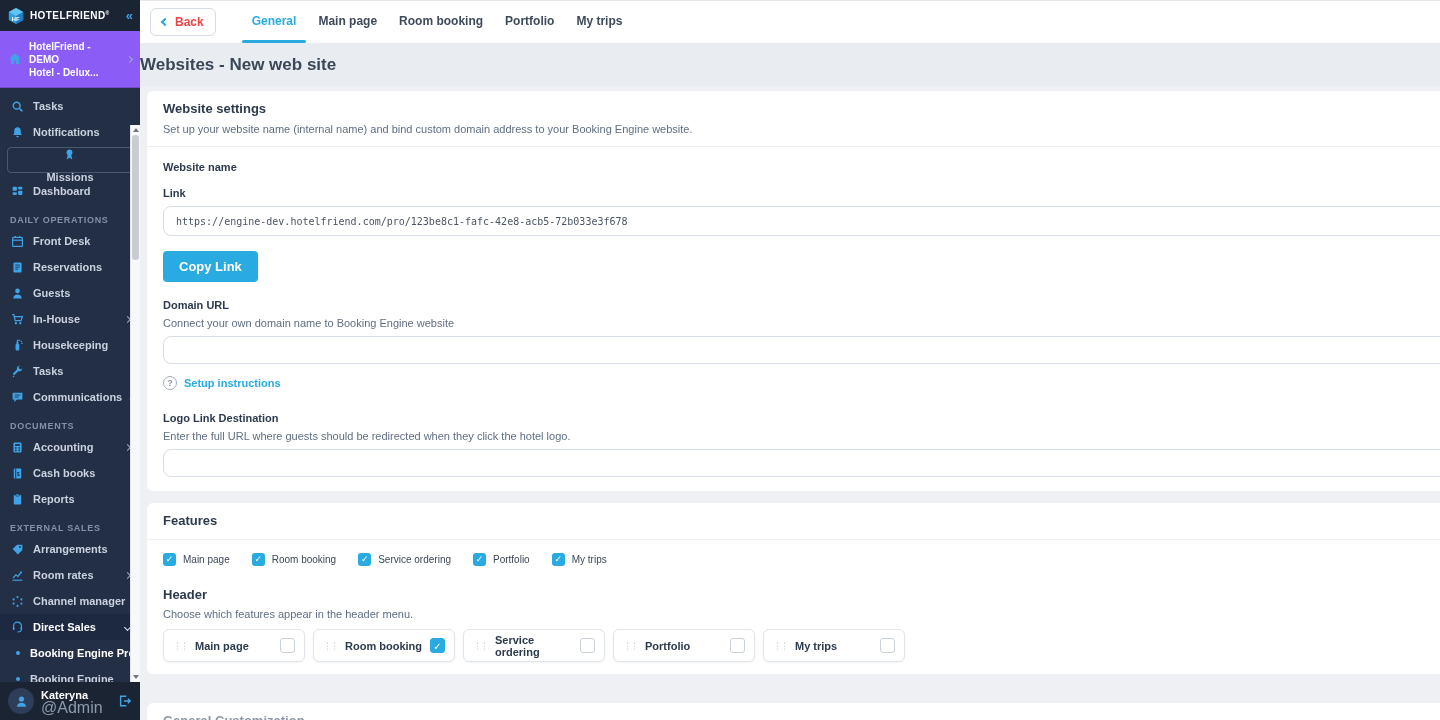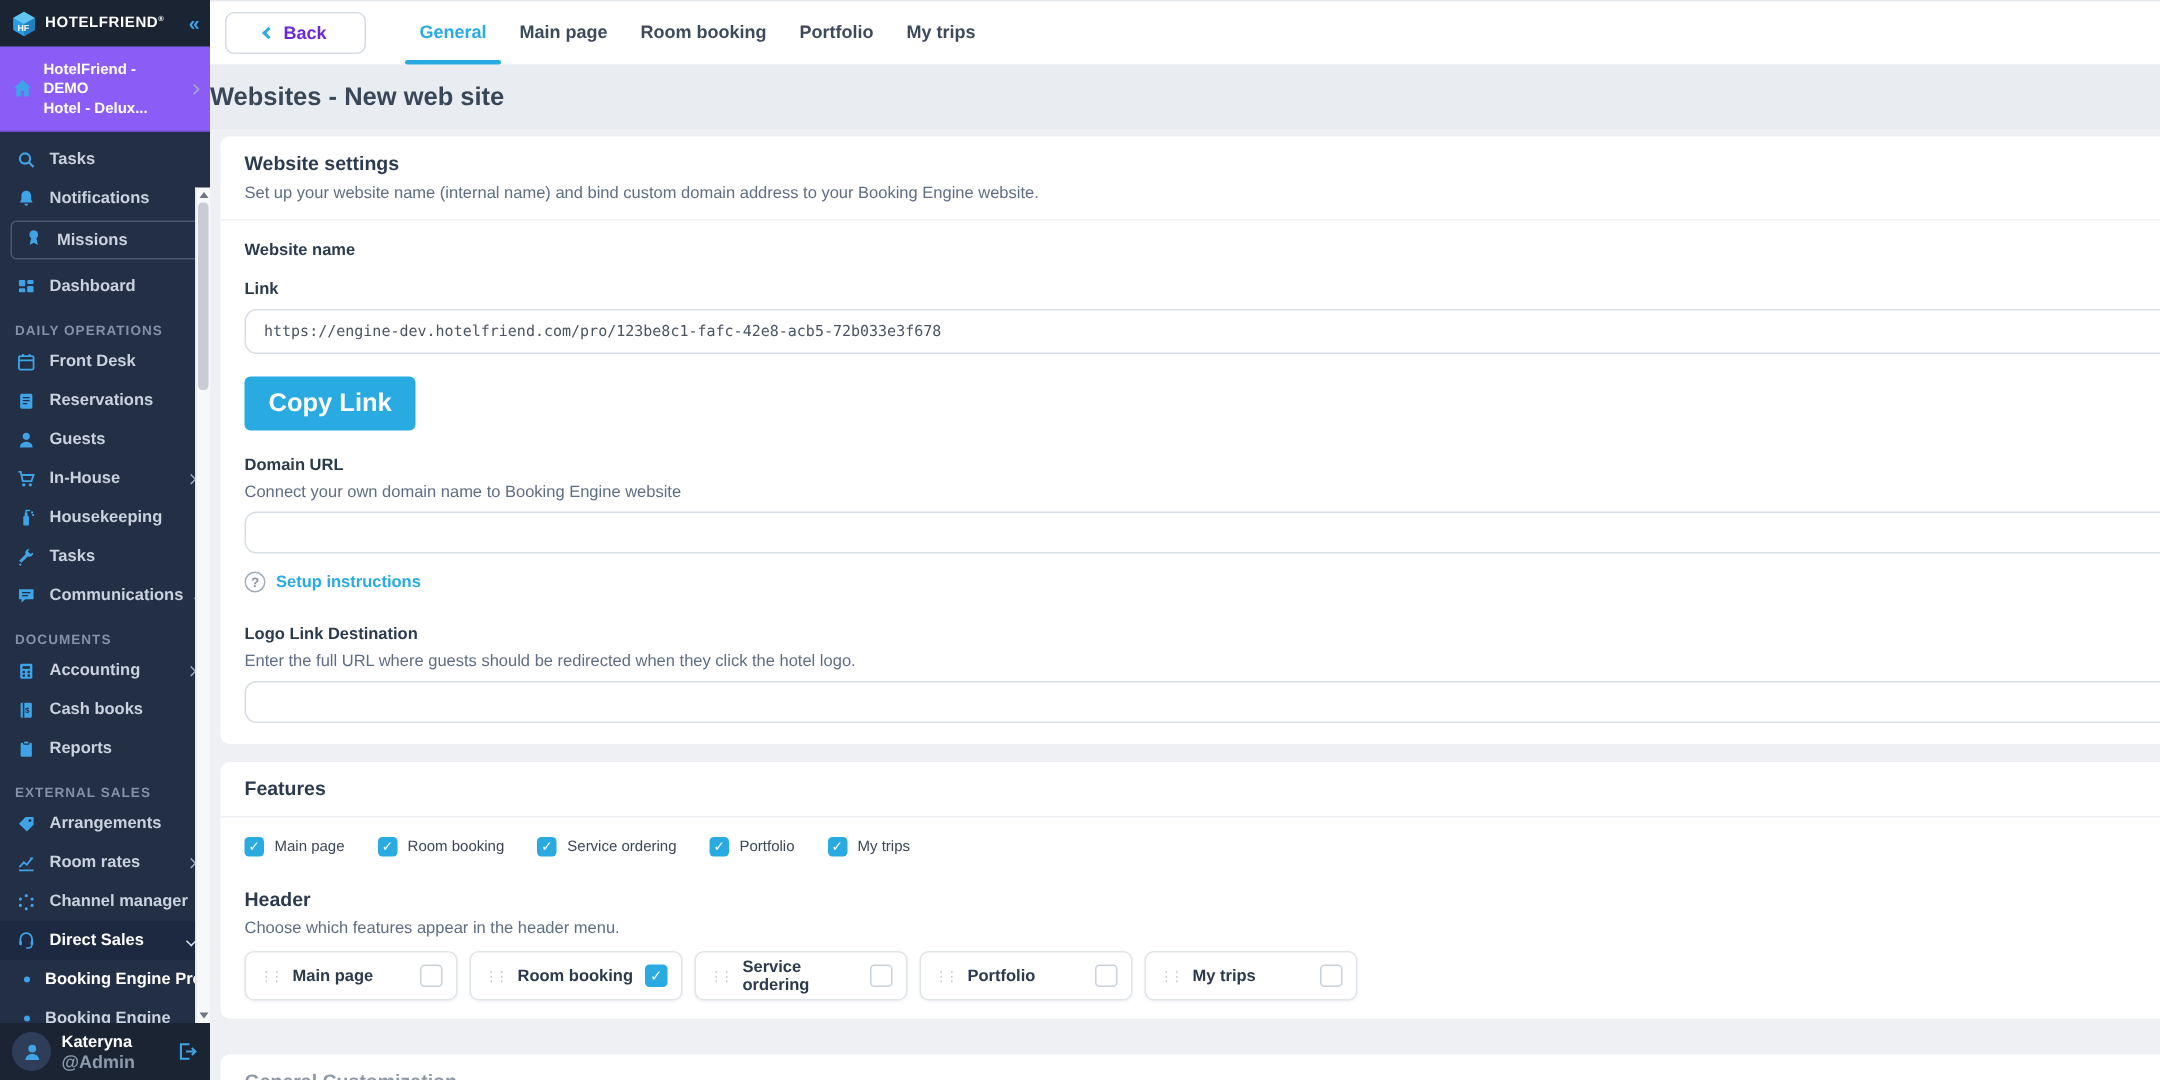--- a/index.html
+++ b/index.html
@@ -13,62 +13,62 @@
   .logo-band sup { font-size:5px; }
   .collapse { margin-left:auto; color:#3fa3e8; font-size:13px; font-weight:700; cursor:pointer; }
   .hotel-sel { height:57px; background:#8b5cf6; display:flex; align-items:center; padding:0 8px; gap:7px; border-bottom:1px solid rgba(0,0,0,.18); cursor:pointer; }
   .hotel-sel .htxt { font-size:10px; font-weight:700; color:#fff; line-height:13px; }
   .nav { position:absolute; top:88px; bottom:38px; left:0; right:0; overflow:hidden; padding-top:5px; }
   .nitem { height:26px; display:flex; align-items:center; padding:0 10px; gap:9px; font-size:11px; font-weight:600; color:#c9d2de; cursor:pointer; white-space:nowrap; }
   .nitem .ic { width:14px; height:14px; flex:0 0 14px; color:#3fa3e8; display:flex; align-items:center; justify-content:center; }
   .nitem .ic svg { width:13px; height:13px; }
   .nitem.sel { background:#1d2940; color:#fff; font-weight:700; }
   .nsec { padding:11px 10px 3px; font-size:9px; font-weight:700; letter-spacing:.7px; color:#8392a6; }
-  .mission-box { margin:2px 7px; border:1px solid #49596f; border-radius:4px; height:26px; display:flex; align-items:center; padding:0 8px; gap:8px; font-size:11px; font-weight:600; cursor:pointer; }
+  .mission-box { margin:2px 7px; border:1px solid #49596f; border-radius:4px; height:26px; display:flex; align-items:center; padding:0 8px; gap:8px; font-size:11px; font-weight:600; cursor:pointer;flex-direction:column; }
   .mission-box .ic { width:14px; color:#3fa3e8; } .mission-box .ic svg{ width:13px;height:13px; }
   .chev-r { width:5px; height:5px; border-right:1.5px solid #9fb0c2; border-top:1.5px solid #9fb0c2; transform:rotate(45deg); margin-left:auto; }
   .chev-d { width:5px; height:5px; border-right:1.5px solid #dfe6ee; border-top:1.5px solid #dfe6ee; transform:rotate(135deg); margin-left:auto; }
   .sub { padding-left:30px; position:relative; }
   .sub::before { content:''; position:absolute; left:16px; top:11px; width:4px; height:4px; border-radius:50%; background:#3fa3e8; }
   .sub.on { color:#fff; font-weight:700; }
   .sscroll { position:absolute; top:125px; bottom:38px; right:0; width:10px; background:#f7f8f9; border-left:1px solid #e2e4e8; z-index:3; display:flex; flex-direction:column; align-items:center; }
   .arr { width:0; height:0; border-left:3px solid transparent; border-right:3px solid transparent; margin:3px 0; }
   .arr.up { border-bottom:4px solid #6f7680; }
   .arr.dn { border-top:4px solid #6f7680; margin-top:auto; }
   .thumb { width:7px; height:125px; background:#c9cdd3; border-radius:3px; }
   .sfoot { position:absolute; bottom:0; left:0; right:0; height:38px; background:#1a2433; display:flex; align-items:center; padding:0 8px; gap:7px; z-index:4; }
   .avatar { width:26px; height:26px; border-radius:50%; background:#2e3e59; display:flex; align-items:center; justify-content:center; color:#3fa3e8; }
   .avatar svg { width:15px; height:15px; }
   .uname { font-size:11px; font-weight:700; color:#fff; line-height:13px; }
-  .urole { font-size:12px; color:#8d9aac; line-height:12px;font-weight:bold; }
+  .urole { font-size:16px; color:#8d9aac; line-height:12px; }
   .exit { margin-left:auto; color:#3fa3e8; cursor:pointer; display:flex; }
   .exit svg { width:14px; height:14px; }
 
   
   .main { flex:1; display:flex; flex-direction:column; min-width:0; border-top:1px solid #e4e7ec; }
   .topbar { height:42px; background:#fff; display:flex; align-items:center; padding-left:10px; flex:0 0 42px; }
-  .backbtn { display:flex; align-items:center; gap:7px; border:1px solid #d5dce4; border-radius:6px; background:#fff; padding:6px 25px; font-size:12px; font-weight:700; color:#6d28d9; cursor:pointer; font-family:inherit; }
+  .backbtn { display:flex; align-items:center; gap:7px; border:1px solid #d5dce4; border-radius:6px; background:#fff; padding:6px 11px; font-size:12px; font-weight:700; color:#ef4444; cursor:pointer; font-family:inherit; }
   .backbtn .bchev { width:6px; height:6px; border-left:2px solid #29abe2; border-bottom:2px solid #29abe2; transform:rotate(45deg); }
   .tabs { display:flex; margin-left:25px; height:42px; }
   .tab { padding:0 11px; line-height:41px; font-size:12px; font-weight:700; color:#3d4a5c; position:relative; cursor:pointer; }
   .tab.active { color:#29abe2; }
   .tab.active::after { content:''; position:absolute; left:1px; right:1px; bottom:0; height:3px; background:#29abe2; border-radius:2px; }
   .titlebar { height:43px; flex:0 0 43px; background:#e9edf2; display:flex; align-items:center; font-size:17px; font-weight:700; color:#3a4759; }
   .content { flex:1; position:relative; overflow:hidden; padding-top:5px; }
   .card { background:#fff; border-radius:6px; margin-left:7px; width:1365px; padding:10px 16px 14px; }
   .card h3 { font-size:13px; font-weight:700; color:#2c3a4e; }
   .card .desc { font-size:11px; color:#5f6e84; margin-top:7px; }
   hr.bleed { border:none; border-top:1px solid #edf0f4; margin:11px -16px 0; }
   .lbl { font-size:11px; font-weight:700; color:#2c3a4e; margin-top:14px; }
   .help { font-size:11px; color:#5f6e84; margin-top:6px; }
   .inp { display:block; height:26px; border:1px solid #d8dee6; border-radius:8px; padding:0 12px; font-size:11px; color:#333f4e; outline:none; background:#fff; margin-top:7px; font-family:inherit; }
   .inp.name { width:428px; }
   .inp.full { width:100%; height:28px; }
   .inp.link { width:100%; height:30px; font-family:"DejaVu Sans Mono", monospace; font-size:10px; color:#4a5463; }
-  .copybtn { margin-top:15px; background:#29abe2; color:#fff; border:none; border-radius:4px; font-size:17px; font-weight:700; padding:8px 16px; cursor:pointer; font-family:inherit; }
+  .copybtn { margin-top:15px; background:#29abe2; color:#fff; border:none; border-radius:4px; font-size:13px; font-weight:700; padding:8px 16px; cursor:pointer; font-family:inherit; }
   .setup { display:flex; align-items:center; gap:7px; margin-top:12px; cursor:pointer; width:fit-content; }
   .qmark { width:14px; height:14px; border:1px solid #a3aebb; border-radius:50%; color:#8a96a4; font-size:9px; font-weight:700; display:flex; align-items:center; justify-content:center; }
   .setup span.txt { font-size:11px; font-weight:700; color:#29abe2; }
   .card2 { margin-top:12px; padding-bottom:12px; }
   .togrow { display:flex; align-items:center; margin-top:13px; }
   .ftog { display:flex; align-items:center; margin-right:22px; cursor:pointer; }
   .cb { width:13px; height:13px; border-radius:3px; background:#29abe2; color:#fff; font-size:9px; line-height:13px; text-align:center; }
   .ftog .flbl { font-size:10px; color:#3c4758; margin-left:7px; }
   .hdr-title { margin-top:21px; }
   .hcards { display:flex; gap:8px; margin-top:9px; }

